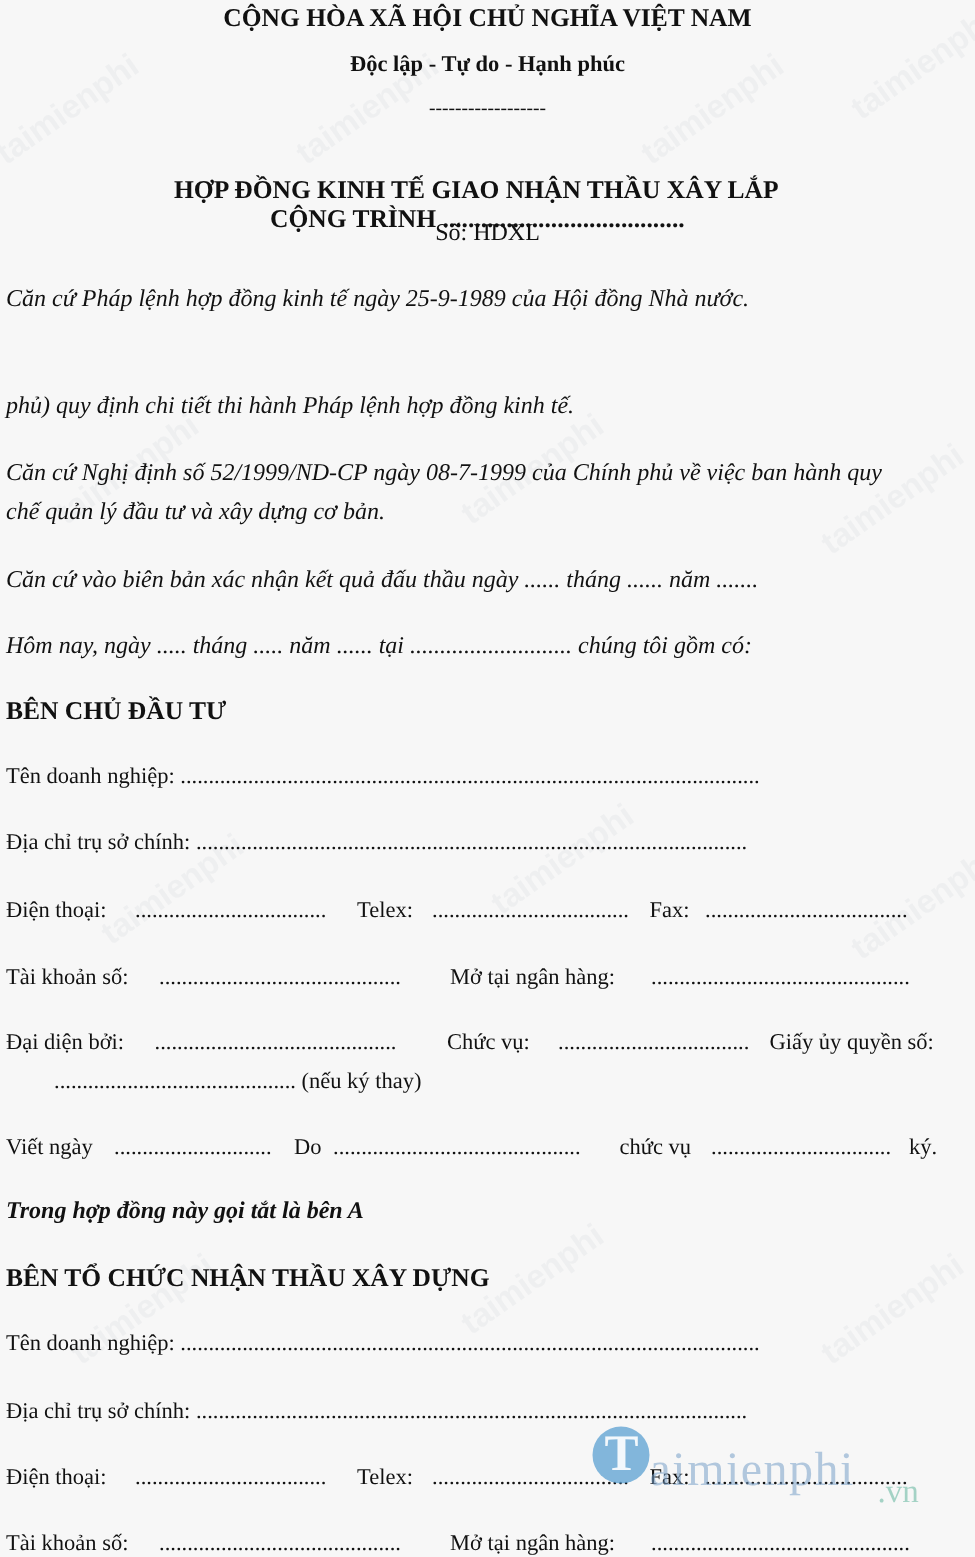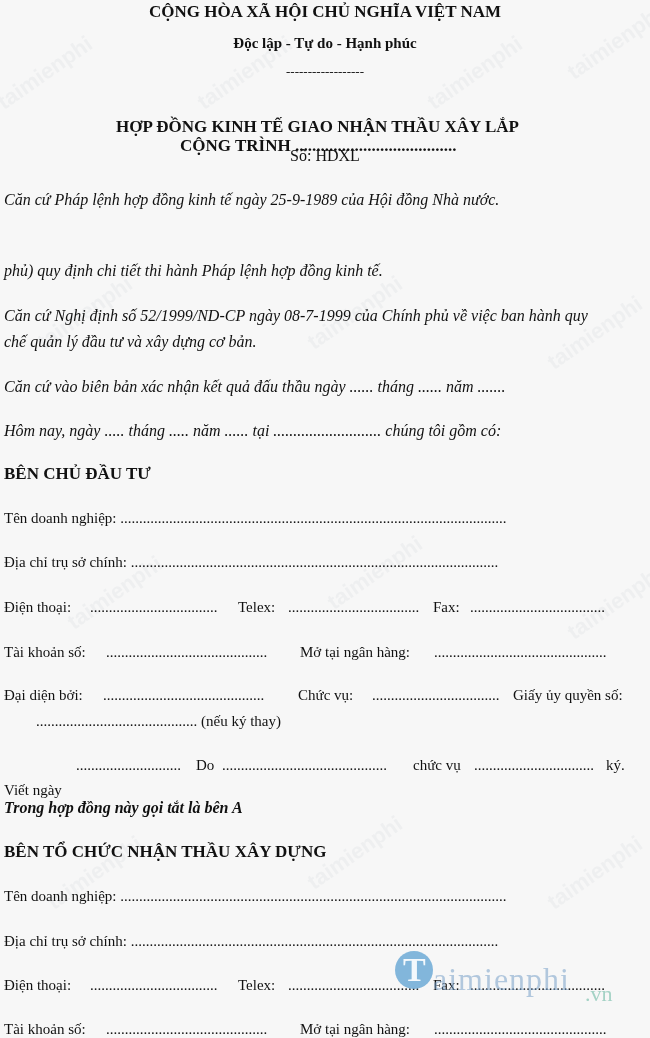--- a/index.html
+++ b/index.html
@@ -136,21 +136,21 @@
   <div class="line" style="top:642px; left:300px; font-size:15px;">Mở tại ngân hàng:</div>
   <div class="line dots" style="top:642px; left:434px; font-size:15px;">..............................................</div>
 
   <div class="line" style="top:685px; left:4px; font-size:15px;">Đại diện bởi:</div>
   <div class="line dots" style="top:685px; left:103px; font-size:15px;">...........................................</div>
   <div class="line" style="top:685px; left:298px; font-size:15px;">Chức vụ:</div>
   <div class="line dots" style="top:685px; left:372px; font-size:15px;">..................................</div>
   <div class="line" style="top:685px; left:513px; font-size:15px;">Giấy ủy quyền số:</div>
   <div class="line" style="top:711px; left:4px; font-size:15px;margin-left:32px;">........................................... (nếu ký thay)</div>
 
-  <div class="line" style="top:780px; left:4px; font-size:15px;">Viết ngày</div>
+  <div class="line" style="top:755px; left:4px; font-size:15px;">Viết ngày</div>
   <div class="line dots" style="top:755px; left:76px; font-size:15px;">............................</div>
   <div class="line" style="top:755px; left:196px; font-size:15px;">Do</div>
   <div class="line dots" style="top:755px; left:222px; font-size:15px;">............................................</div>
   <div class="line" style="top:755px; left:413px; font-size:15px;">chức vụ</div>
   <div class="line dots" style="top:755px; left:474px; font-size:15px;">................................</div>
   <div class="line" style="top:755px; left:606px; font-size:15px;">ký.</div>
 
   <div class="line bold italic" style="top:798px; left:4px;">Trong hợp đồng này gọi tắt là bên A</div>
 
   <div class="line bold" style="top:842px; left:4px; font-size:17px;">BÊN TỔ CHỨC NHẬN THẦU XÂY DỰNG</div>

